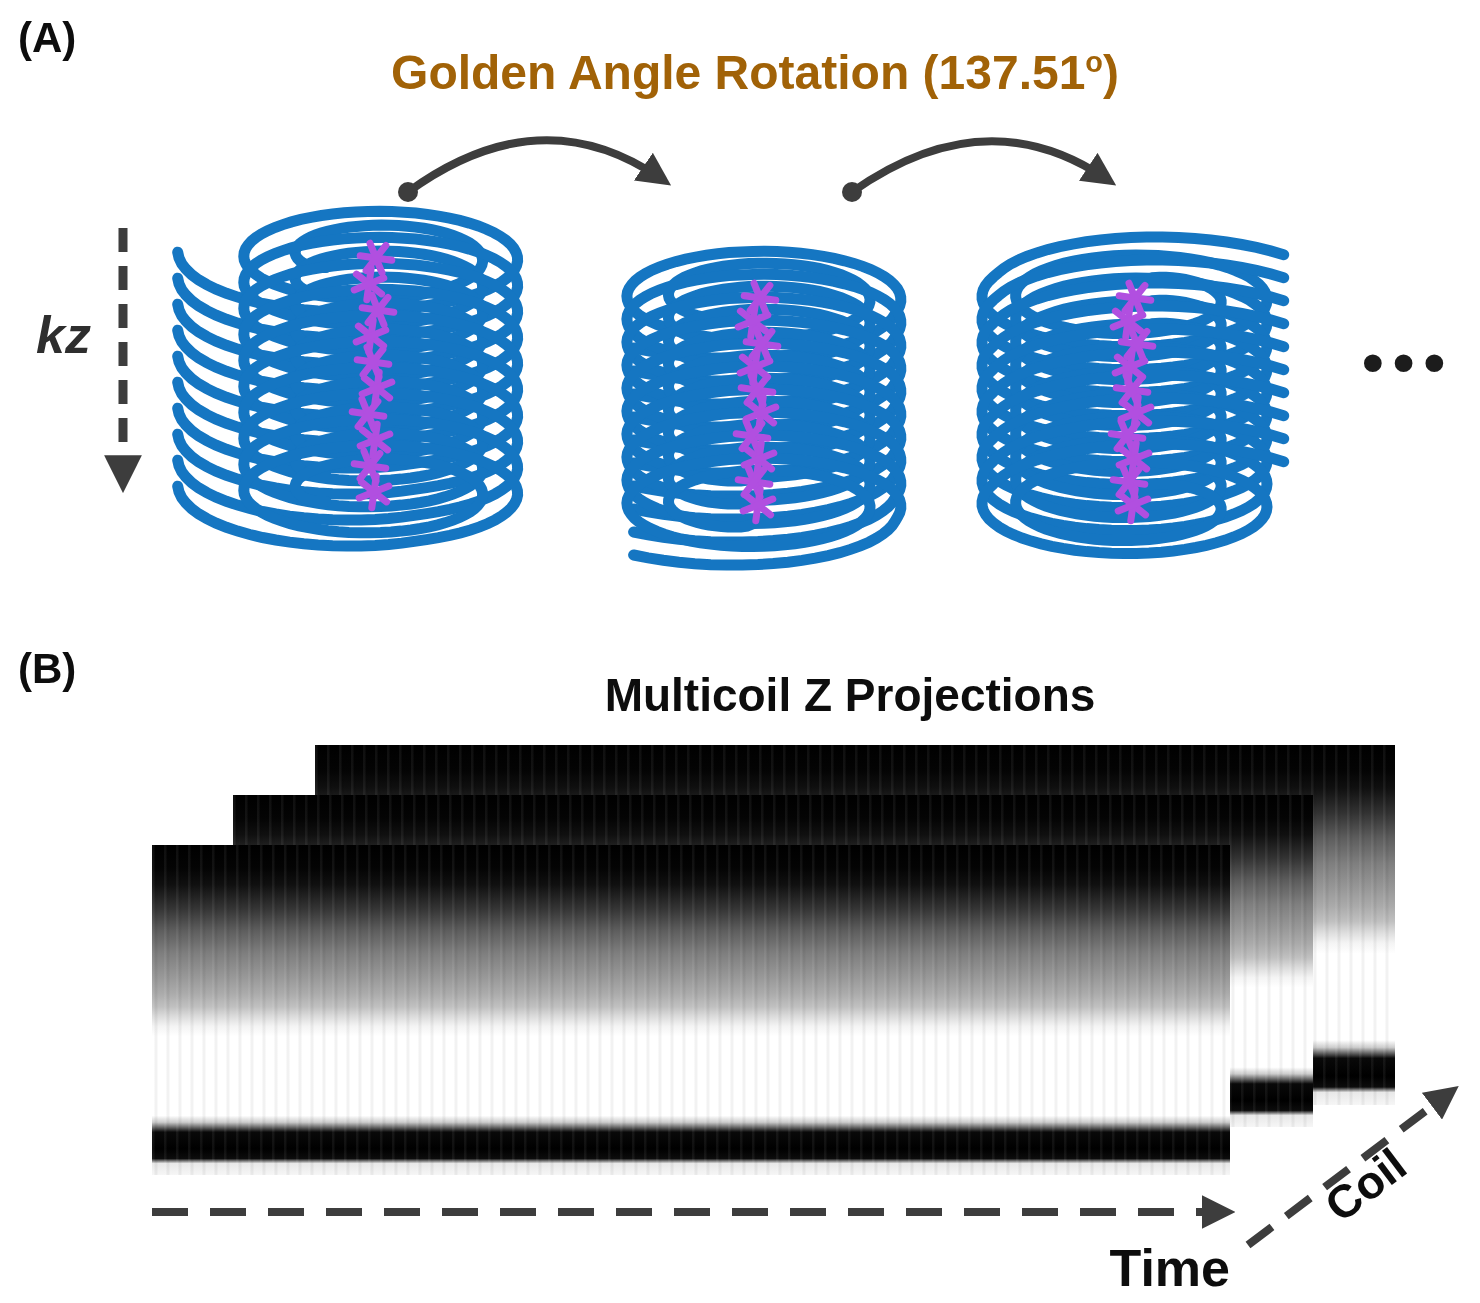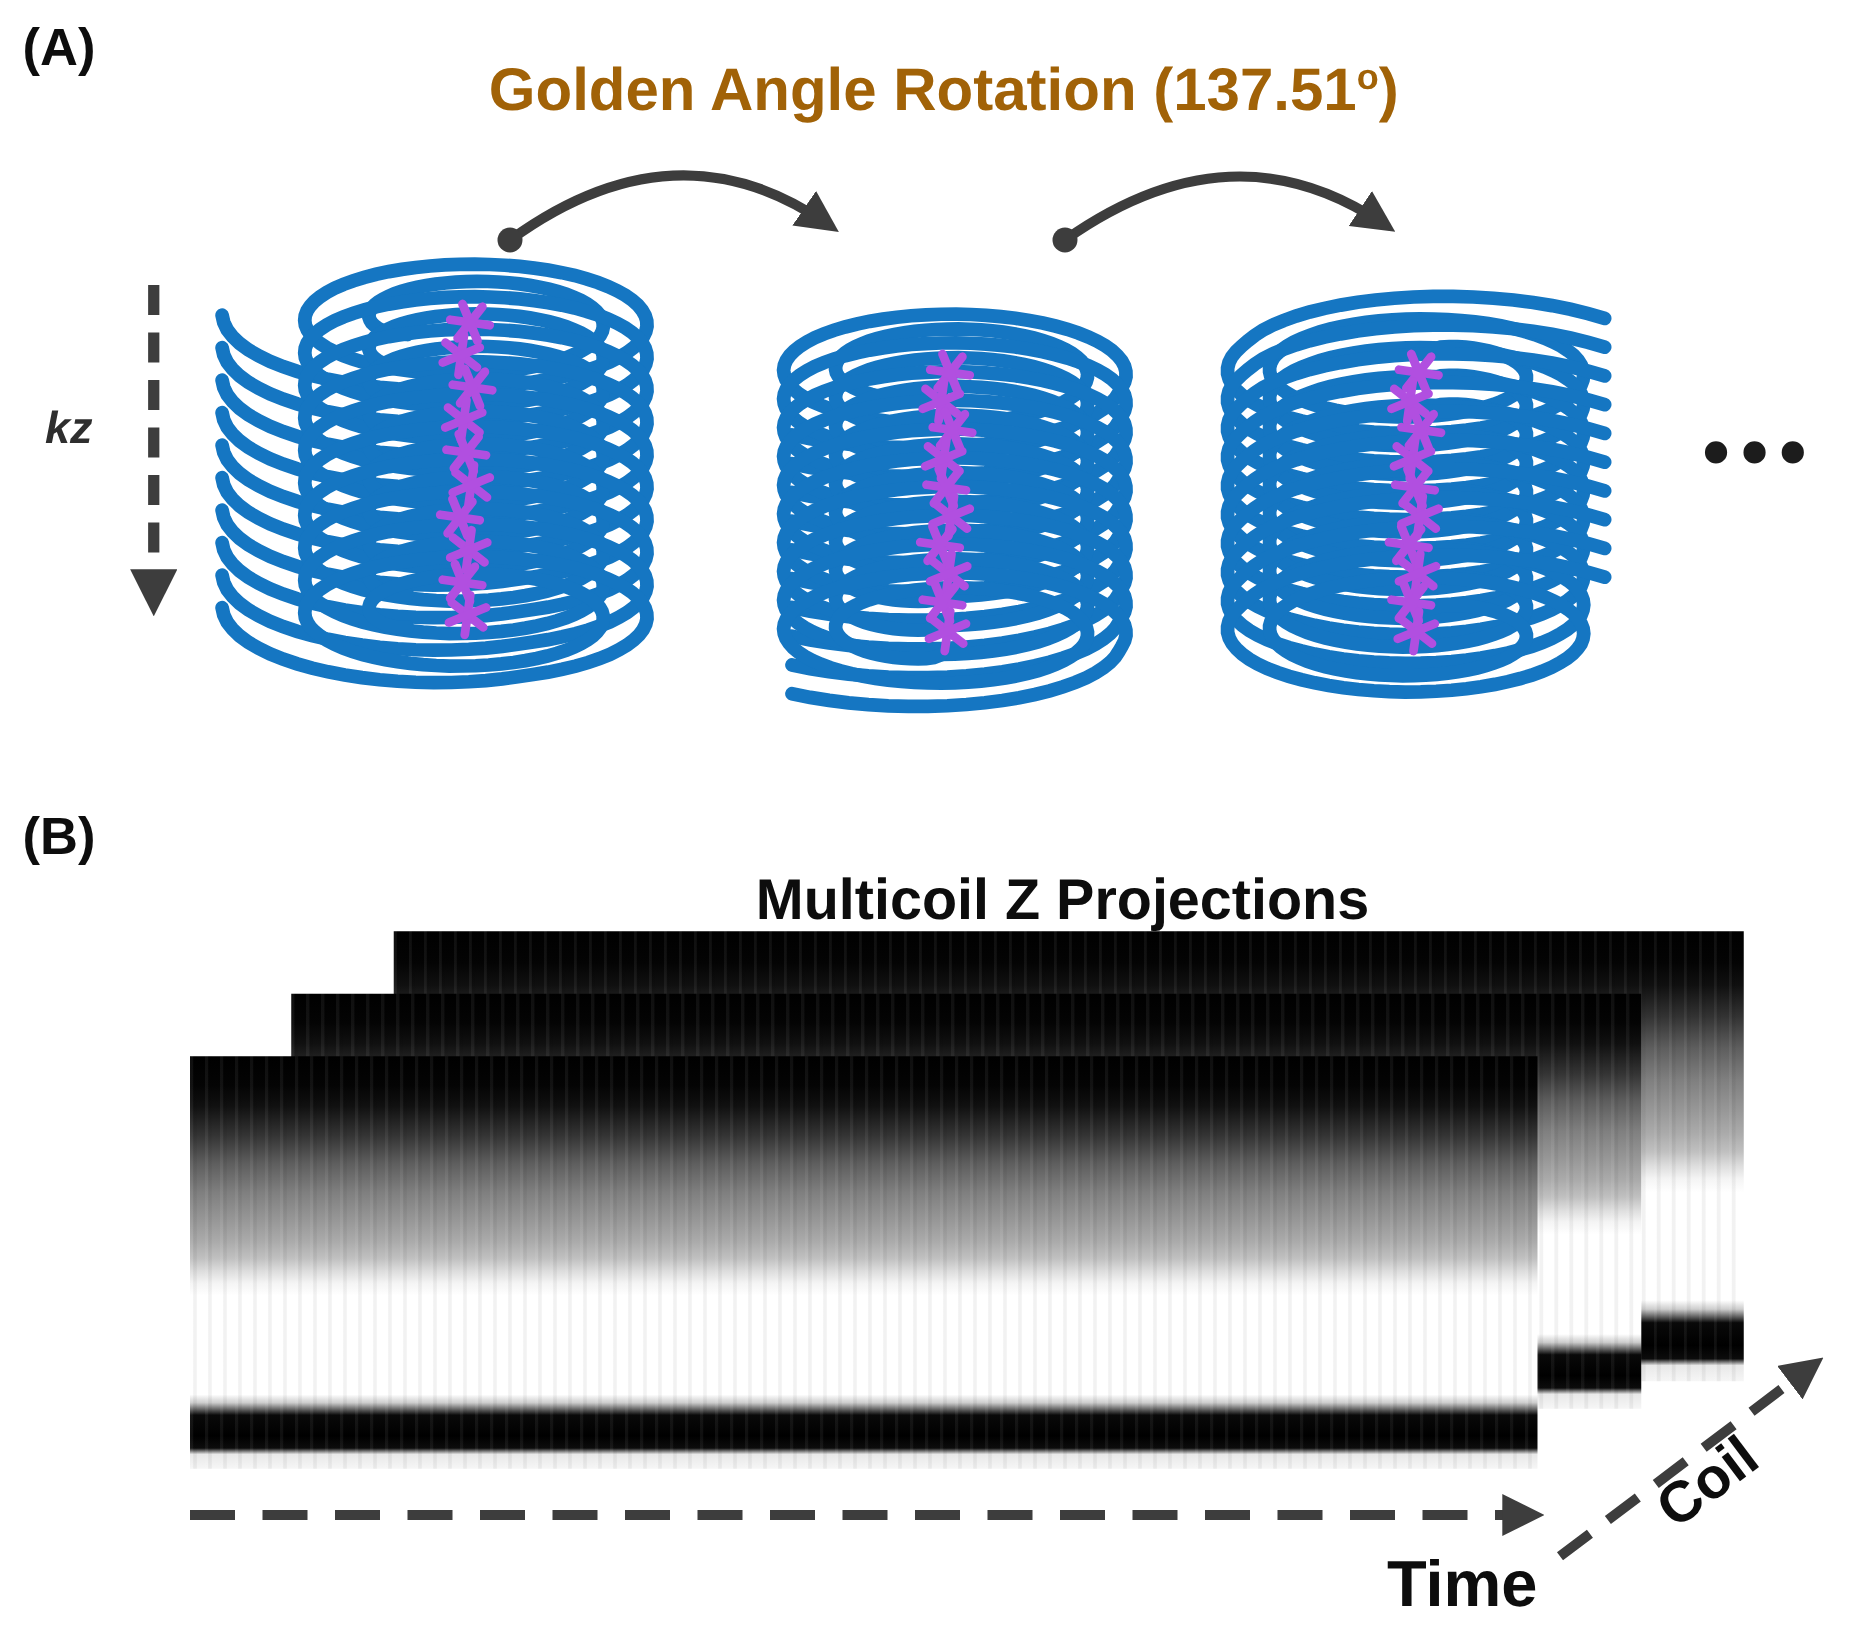--- a/index.html
+++ b/index.html
@@ -2,23 +2,23 @@
 <html><head>
 <meta charset="utf-8">
 <style>
   html,body{margin:0;padding:0;background:#ffffff;}
   .figure{position:relative;width:1480px;height:1303px;background:#ffffff;overflow:hidden;
           font-family:"Liberation Sans", sans-serif;color:#111;}
   .abs{position:absolute;}
   .panel-label{font-size:42px;font-weight:bold;color:#0d0d0d;z-index:2;}
   .titleA{left:30px;top:45px;width:1450px;text-align:center;font-size:48px;font-weight:bold;color:#a16207;z-index:2;}
   .titleA sup{font-size:60%;}
-  .kz-label{left:36px;top:305px;font-size:36px;font-weight:bold;font-style:italic;color:#2e2e2e;z-index:2;margin-top:16px;}
+  .kz-label{left:36px;top:305px;font-size:52px;font-weight:bold;font-style:italic;color:#2e2e2e;z-index:2;}
   .ellipsis{left:1362px;top:326px;font-size:62px;font-weight:bold;letter-spacing:9px;color:#1c1c1c;z-index:2;}
-  .titleB{left:280px;top:668px;width:1140px;text-align:center;font-size:46px;font-weight:bold;color:#0d0d0d;z-index:2;margin-top:24px;}
+  .titleB{left:280px;top:668px;width:1140px;text-align:center;font-size:46px;font-weight:bold;color:#0d0d0d;z-index:2;}
   .time-label{left:152px;top:1238px;width:1078px;text-align:right;font-size:52px;font-weight:bold;color:#0d0d0d;z-index:2;}
   .coil-label{left:1322px;top:1158px;font-size:46px;font-weight:bold;color:#0d0d0d;transform:rotate(-37deg);z-index:2;}
   .proj{position:absolute;z-index:1;
     background-image:
       repeating-linear-gradient(90deg,
         rgba(255,255,255,0.06) 0px, rgba(255,255,255,0.06) 2px,
         rgba(0,0,0,0.05) 3px, rgba(0,0,0,0.05) 5px,
         rgba(0,0,0,0) 6px, rgba(0,0,0,0) 12px),
       linear-gradient(180deg,
         #000000 0%, #040404 7%, #101010 12%, #333333 19%, #5e5e5e 26%,

